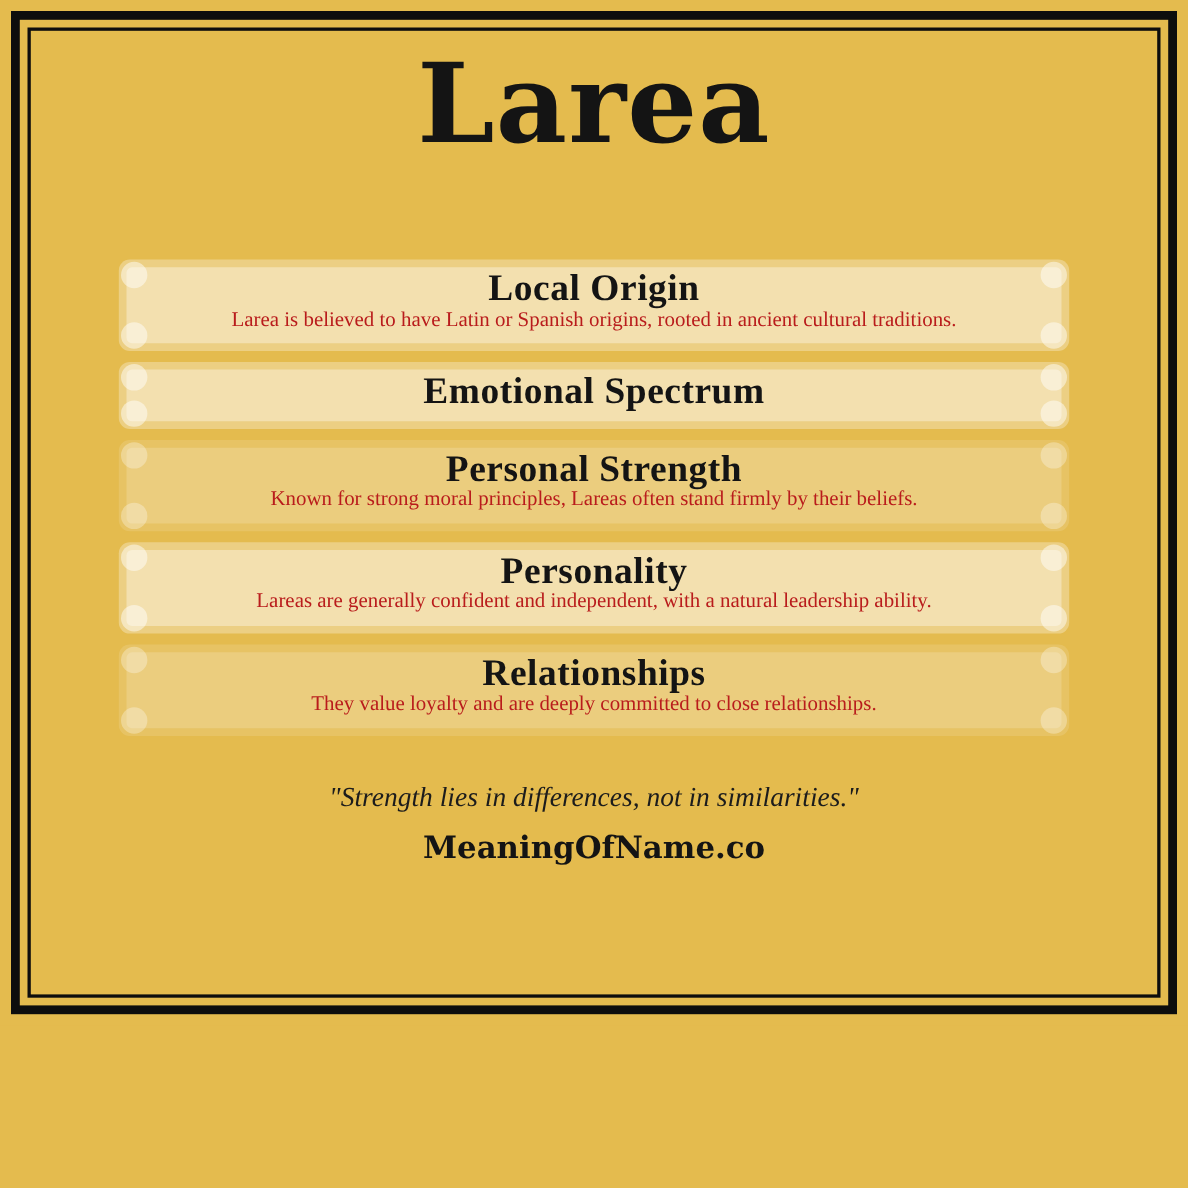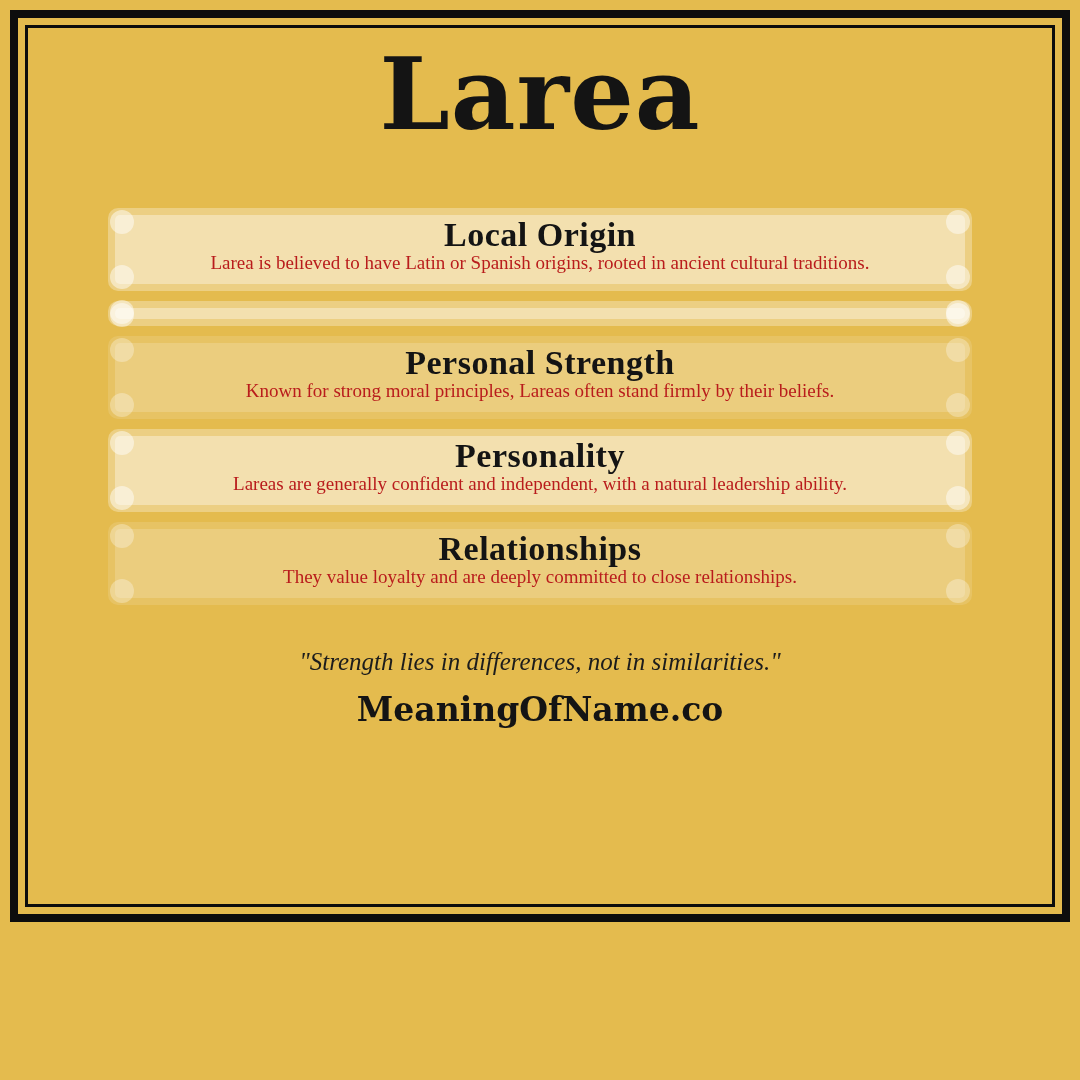--- a/index.html
+++ b/index.html
@@ -32,21 +32,21 @@
     margin: 16px 0 0 0;
     font-family: "DejaVu Serif", serif;
     font-weight: bold;
     font-size: 100px;
     line-height: 1.0;
     color: #141414;
     letter-spacing: 1px;
   }
   .cards {
     width: 864px;
-    margin: 64px auto 0 auto;
+    margin: 92px auto 0 auto;
   }
   .card {
     position: relative;
     border-radius: 10px;
     padding: 7px;
     margin-bottom: 10px;
     box-sizing: border-box;
   }
   .card.light { background: rgba(255,255,255,0.30); }
   .card.dark  { background: rgba(255,255,255,0.13); }
@@ -86,21 +86,21 @@
     margin: 42px auto 0 auto;
     font-style: italic;
     font-size: 25px;
     line-height: 1.2;
     color: #1c1c1c;
   }
   .brand {
     margin: 13px auto 0 auto;
     font-family: "DejaVu Serif", serif;
     font-weight: bold;
-    font-size: 33px;
+    font-size: 28px;
     line-height: 1.2;
     color: #141414;
   }
 </style>
 </head>
 <body>
 
 <div class="page">
   <div class="frame-outer"></div>
   <div class="frame-inner"></div>
@@ -121,20 +121,21 @@
         </div>
       </section>
 
 
       <section class="card light">
         <span class="pin tl"></span>
         <span class="pin tr"></span>
         <span class="pin bl"></span>
         <span class="pin br"></span>
         <div class="card-inner">
+          <h2 class="card-title">Emotional Spectrum</h2>
         </div>
       </section>
 
       <section class="card dark">
         <span class="pin tl"></span>
         <span class="pin tr"></span>
         <span class="pin bl"></span>
         <span class="pin br"></span>
         <div class="card-inner">
           <h2 class="card-title">Personal Strength</h2>

